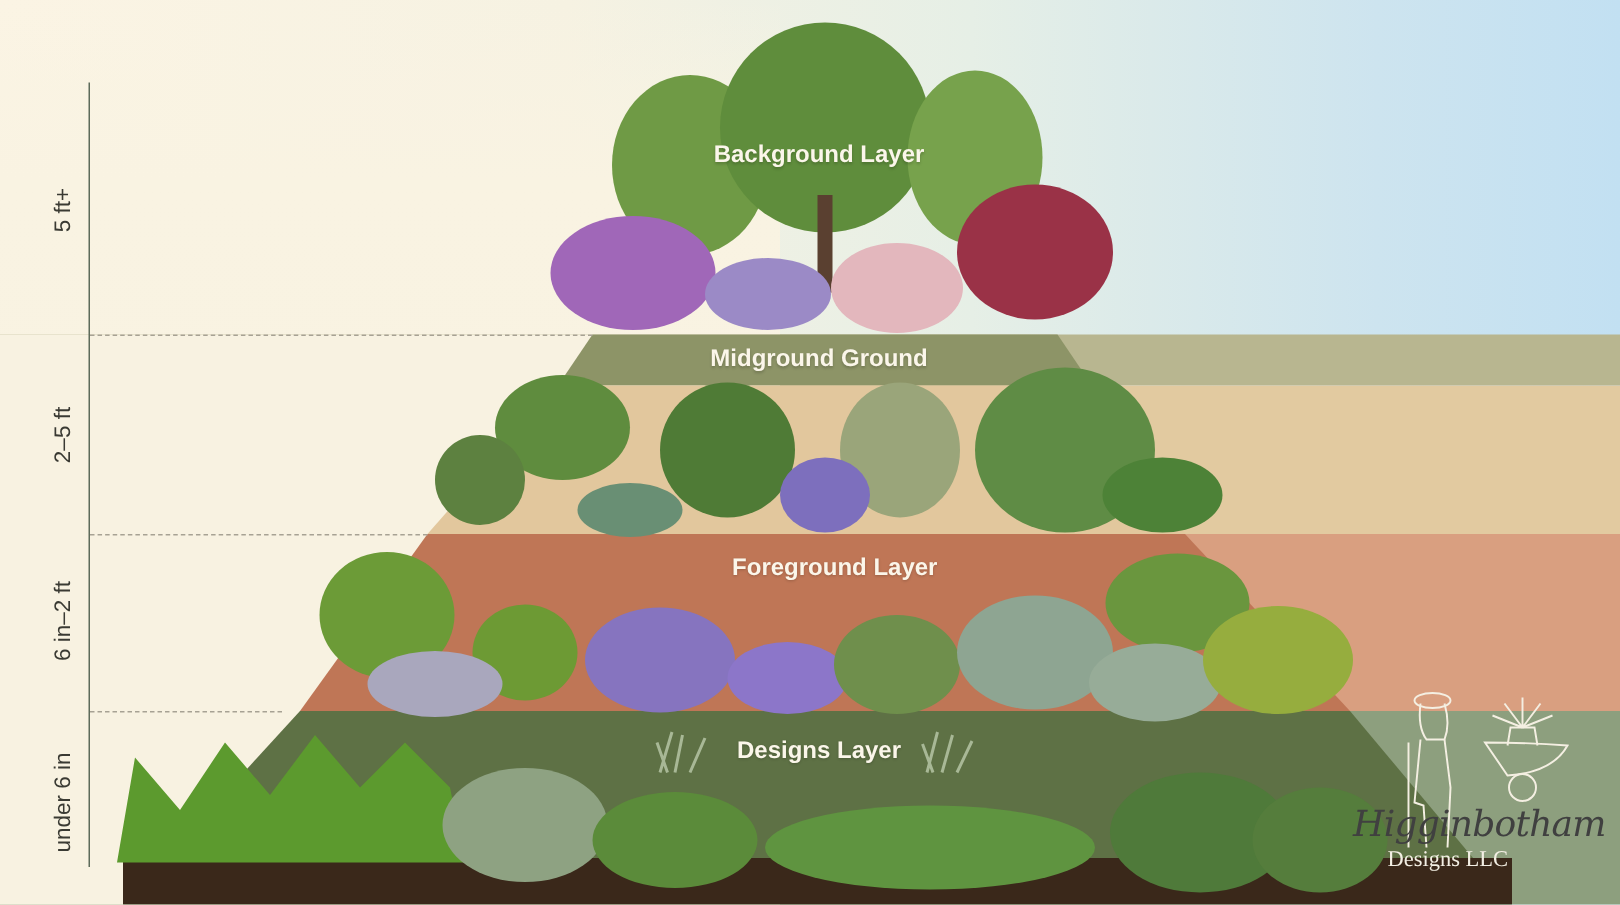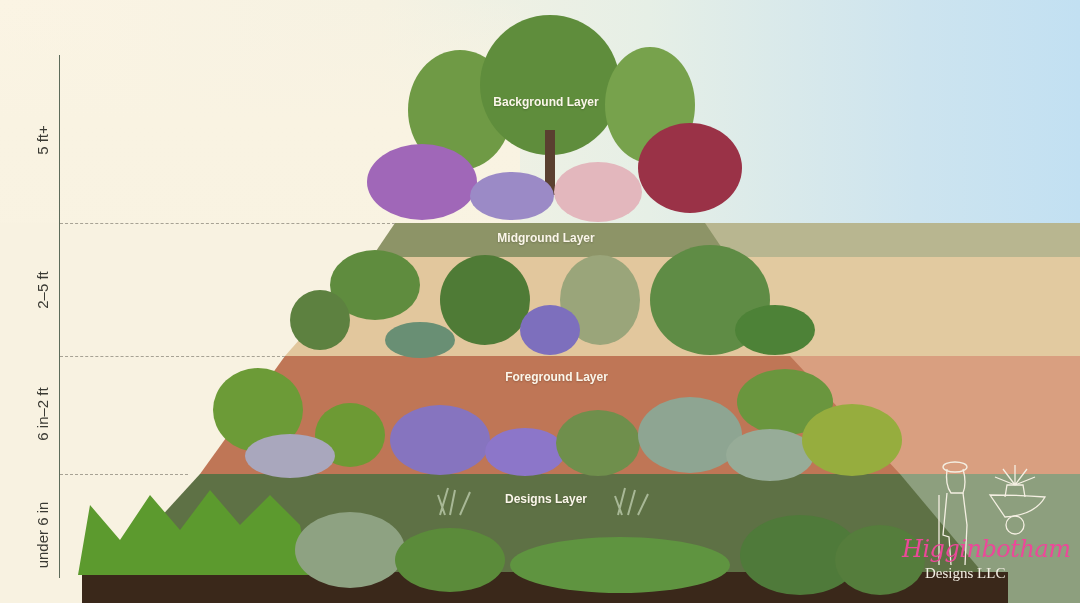--- a/index.html
+++ b/index.html
@@ -11,25 +11,25 @@
       background: linear-gradient(180deg, rgba(251,244,228,0) 0%, #f9f3e2 20%, #f8f2e1 100%); }
     
     .axis-line { position: absolute; left: 59px; top: 55px; width: 1px; height: 523px; background: #5d6b5a; }
     .axis-label { position: absolute; left: 42px; transform-origin: center center; transform: translate(-50%,-50%) rotate(-90deg);
       font-size: 15px; color: #3a3a33; white-space: nowrap; }
     .dash { position: absolute; left: 60px; height: 0; border-top: 1px dashed #a7a294; }
     
     .band { position: absolute; left: 0; width: 1080px; }
     
     .tier { position: absolute; }
-    .tier-label { position: absolute; color: #fbf6ea; font-weight: bold; font-size: 12px; white-space: nowrap;
+    .tier-label { position: absolute; color: #fbf6ea; font-weight: bold; font-size: 16px; white-space: nowrap;
       transform: translateX(-50%); text-shadow: 0 1px 2px rgba(0,0,0,0.2); }
     .logo { position: absolute; left: 895px; top: 455px; width: 180px; height: 140px; }
     .logo-title { position: absolute; left: 902px; top: 535px; font-family: "DejaVu Serif", serif; font-style: italic;
-      font-size: 24px; color: #ec4899; letter-spacing: -0.5px; }
+      font-size: 24px; color: #404040; letter-spacing: -0.5px; }
     .logo-sub { position: absolute; left: 925px; top: 565px; font-family: "Liberation Serif", serif; font-size: 15px; color: #f3efe4; }
   </style>
 </head>
 <body>
 
 <div class="canvas">
   <div class="left-fill"></div>
 
   <div class="band" style="top:223px;height:34px;background:#b8b690;"></div>
   <div class="band" style="top:257px;height:99px;background:#e2caa0;"></div>
@@ -94,21 +94,21 @@
   <div class="dash" style="top:223px;width:335px;"></div>
   <div class="dash" style="top:356px;width:225px;"></div>
   <div class="dash" style="top:474px;width:128px;"></div>
 
   <div class="axis-label" style="top:140px;">5 ft+</div>
   <div class="axis-label" style="top:290px;">2–5 ft</div>
   <div class="axis-label" style="top:414px;">6 in–2 ft</div>
   <div class="axis-label" style="top:535px;">under 6 in</div>
 
   <div class="tier-label" style="left:546px;top:95px;">Background Layer</div>
-  <div class="tier-label" style="left:546px;top:231px;">Midground Layer</div>
+  <div class="tier-label" style="left:546px;top:231px;">Midground Ground</div>
   <div class="tier-label" style="left:546px;top:370px;padding-left:21px;">Foreground Layer</div>
   <div class="tier-label" style="left:546px;top:492px;">Designs Layer</div>
 
   <svg class="logo" viewBox="0 0 180 140">
     <g stroke="#f4efe2" stroke-width="1.3" fill="none">
       <ellipse cx="60" cy="12" rx="12" ry="5"></ellipse>
       <path d="M52,14 Q50,30 56,38 L68,38 Q72,28 68,14"></path>
       <path d="M52,38 L48,80 L54,82 L56,110 M68,38 L72,70 L70,110"></path>
       <path d="M44,40 L44,110"></path>
       <path d="M95,40 Q125,40 150,42 Q140,60 110,62 Z"></path>

